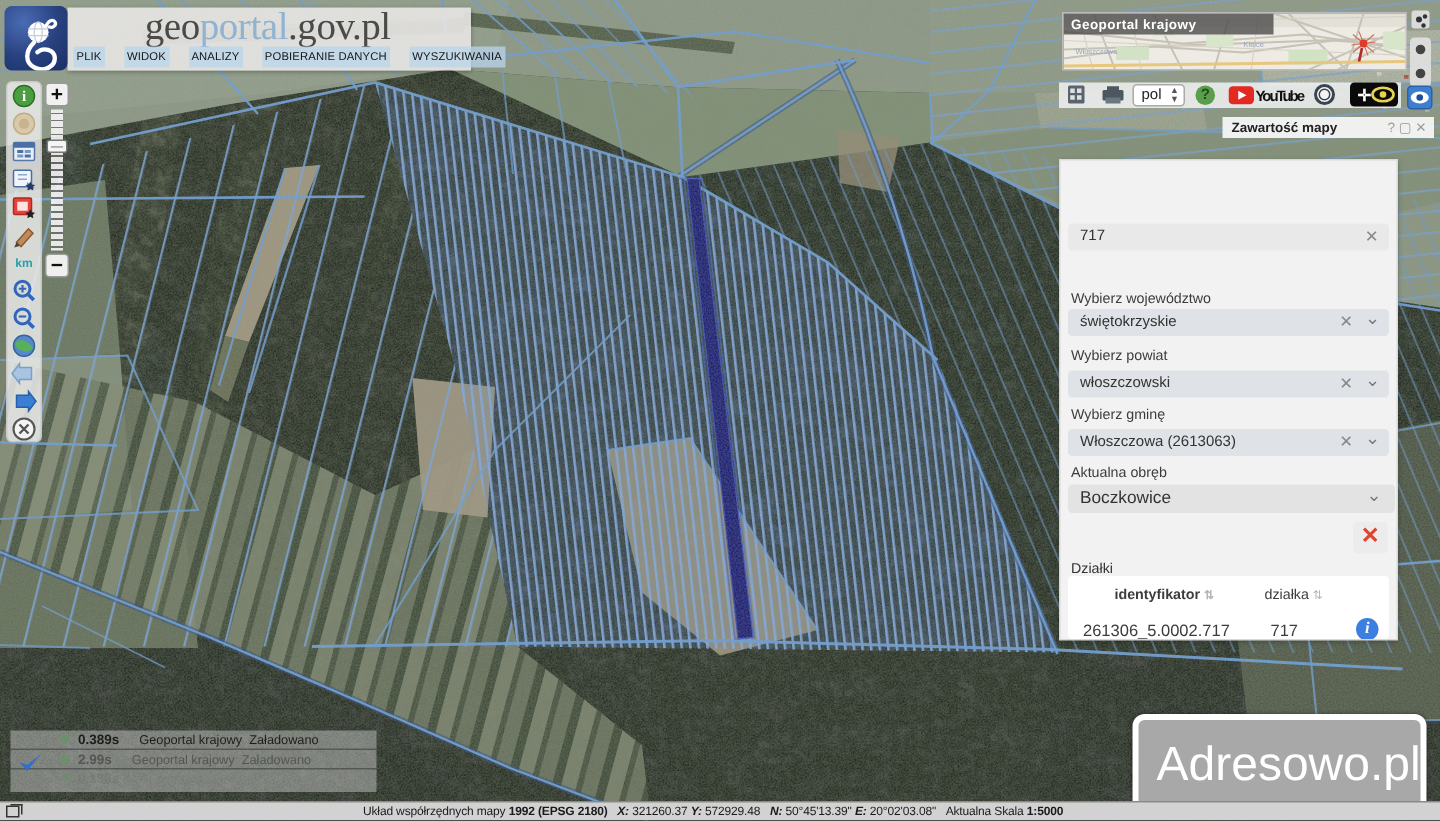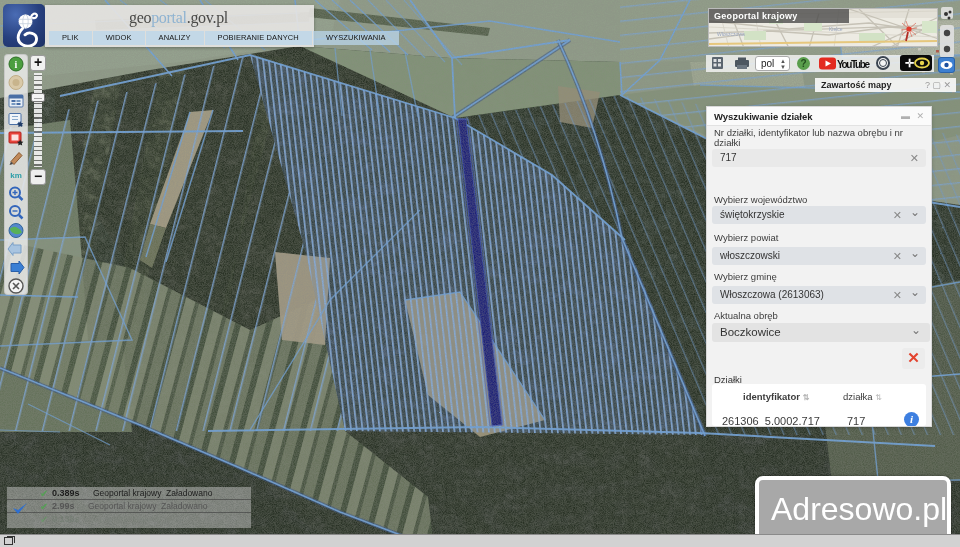--- a/index.html
+++ b/index.html
@@ -4,24 +4,24 @@
 <style>
 html,body{margin:0;padding:0;background:#222}
 *{box-sizing:border-box}
 #stage{position:relative;width:960px;height:547px;overflow:hidden;font-family:"Liberation Sans",sans-serif;background:#46533f}
 #map{position:absolute;left:0;top:0}
 
 #logo{position:absolute;left:3px;top:4px;width:42px;height:43px;border-radius:5px;
  background:radial-gradient(circle at 30% 25%, #4a6cb4 0%, #27407e 55%, #1c2f63 100%);}
 #hbar{position:absolute;left:45px;top:5px;width:269px;height:42px;background:rgba(232,230,227,0.9);box-shadow:0 1px 3px rgba(0,0,0,0.3)}
 #htitle{position:absolute;left:45px;top:4px;width:267px;height:27px;text-align:center;
- font-family:"Liberation Serif",serif;font-size:16px;color:#4a4a48;letter-spacing:-0.3px;line-height:27px}
+ font-family:"Liberation Serif",serif;font-size:26px;color:#4a4a48;letter-spacing:-0.3px;line-height:27px}
 #htitle .blu{color:#8fb3d1}
 #hmenu{position:absolute;left:49px;top:31px;width:264px;height:16px;font-size:7.5px;color:#141414;white-space:nowrap;letter-spacing:0.1px}
-#hmenu span{display:inline-block;background:rgba(186,213,235,0.75);padding:3px 13px;margin-right:1px;line-height:8px}
+#hmenu span{display:inline-block;background:rgba(186,213,235,0.75);padding:3px 2px;margin-right:13px;line-height:8px}
 
 #ltools{position:absolute;left:4px;top:54px;width:24px;height:241px;background:rgba(238,238,238,0.82);
  border-radius:4px;border:1px solid rgba(180,180,180,0.5)}
 
 .zbtn{position:absolute;left:30px;width:16px;height:16px;background:rgba(245,245,245,0.95);border:1px solid #999;
  border-radius:3px;color:#111;font-size:14px;font-weight:bold;text-align:center;line-height:13px}
 #zticks{position:absolute;left:34px;top:73px;width:8px;height:94px;
  background:repeating-linear-gradient(to bottom,rgba(245,245,245,0.9) 0 2px,rgba(110,110,110,0.8) 2px 3.2px,rgba(245,245,245,0.9) 3.2px 4.7px);}
 #zhandle{position:absolute;left:31px;top:93px;width:14px;height:9px;background:#f4f4f4;border:1px solid #777;border-radius:2px;
  font-size:8px;line-height:7px;text-align:center;color:#555}
@@ -376,22 +376,20 @@
       </svg>
 </div>
 <div id="reye">
 <svg width="15" height="14" viewBox="0 0 15 14">
         <ellipse cx="7.5" cy="7" rx="6" ry="4" fill="#fff"></ellipse>
         <circle cx="7.5" cy="7" r="2.2" fill="#1b4f9e"></circle>
       </svg>
 </div>
 
 <div id="panel">
-<div id="phead">Wyszukiwanie działek<span class="wctl">▬ ✕</span></div>
-<div class="plabel" style="top:21px">Nr działki, identyfikator lub nazwa obrębu i nr działki</div>
 <div class="pinput" style="top:42px">717<span class="x">✕</span></div>
 <div class="plabel" style="top:88px">Wybierz województwo</div>
 <div class="pinput psel" style="top:99px">świętokrzyskie<span class="v">✕</span><span class="ch">⌄</span></div>
 <div class="plabel" style="top:126px">Wybierz powiat</div>
 <div class="pinput psel" style="top:140px">włoszczowski<span class="v">✕</span><span class="ch">⌄</span></div>
 <div class="plabel" style="top:165px">Wybierz gminę</div>
 <div class="pinput psel" style="top:179px">Włoszczowa (2613063)<span class="v">✕</span><span class="ch">⌄</span></div>
 <div class="plabel" style="top:204px">Aktualna obręb</div>
 <div class="pinput psel" style="top:216px;width:218px;height:19px;font-size:11.5px;line-height:19px;background:#e3e3e3">Boczkowice<span class="ch" style="right:9px;top:-2px">⌄</span></div>
 <div id="redx">✕</div>
@@ -413,14 +411,15 @@
 <svg style="position:absolute;left:10px;top:500px" width="20" height="18" viewBox="0 0 20 18">
 <path d="M3 8 L8 14 L17 3 L8 10 Z" fill="#2e6fd0"></path>
 </svg>
 
 <div id="adresowo">Adresowo.pl</div>
 
 <div id="statusbar">
 <div id="winicon">
         <div style="position:absolute;left:2px;top:-2px;width:8px;height:7px;border:1px solid #333;border-bottom:none;border-left:none"></div>
       </div>
+<div id="statustext">Układ współrzędnych mapy <b>1992 (EPSG 2180)</b>&nbsp;&nbsp;&nbsp;<b><i>X:</i></b> 321260.37 <b><i>Y:</i></b> 572929.48&nbsp;&nbsp;&nbsp;<b><i>N:</i></b> 50°45'13.39" <b><i>E:</i></b> 20°02'03.08"&nbsp;&nbsp;&nbsp;Aktualna Skala <b>1:5000</b></div>
 </div>
 </div>
 
 </body></html>

